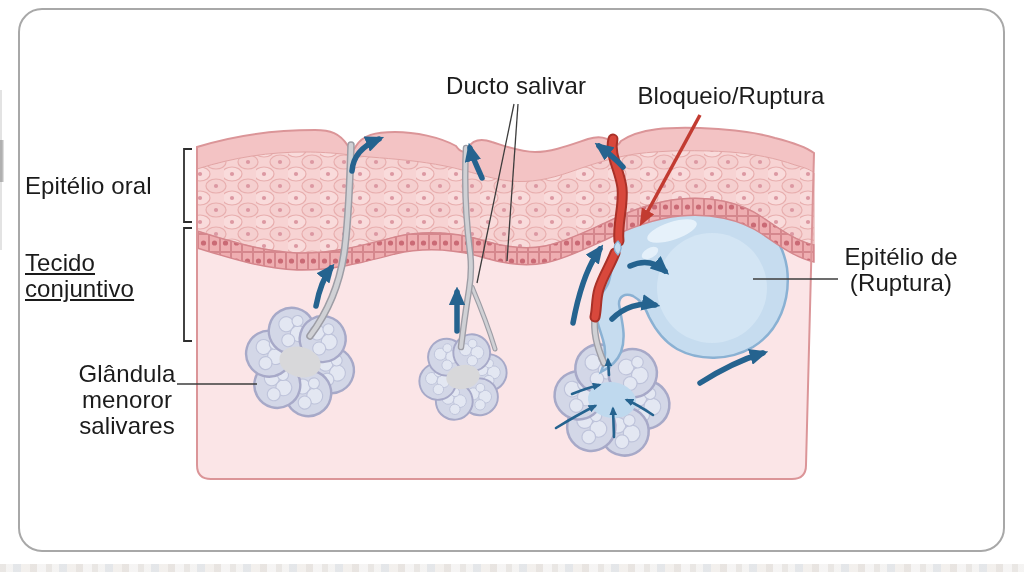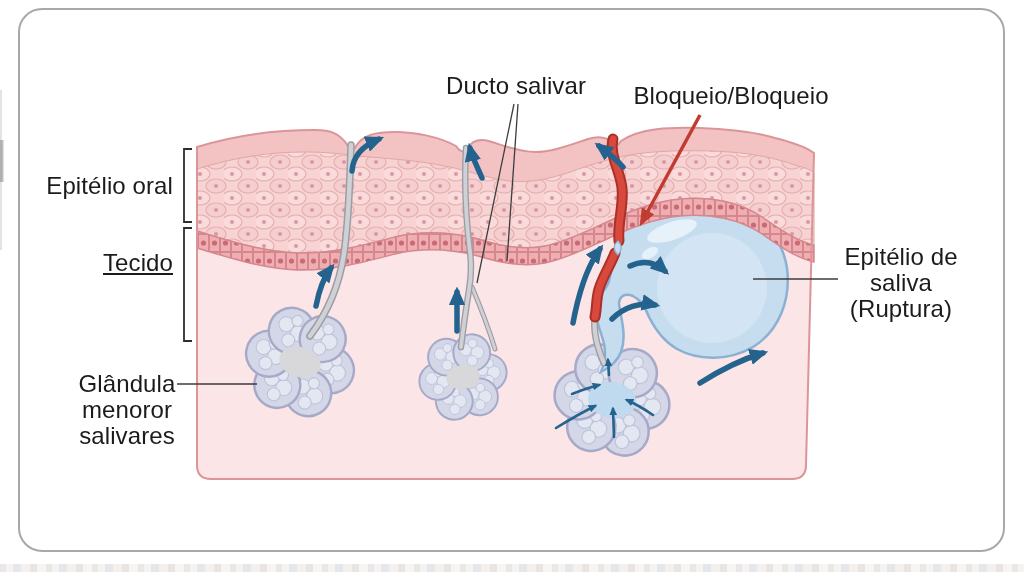--- a/index.html
+++ b/index.html
@@ -11,21 +11,21 @@
     position:absolute;left:18px;top:8px;width:987px;height:544px;
     border:2px solid var(--frame-border,#a8a8a8);border-radius:24px;
     background:#fff;box-sizing:border-box;
   }
   #art{position:absolute;left:0;top:0;}
   .lbl{
     position:absolute;font-size:24px;line-height:26px;font-weight:500;
     color:var(--text,#1b1b1b);letter-spacing:.1px;white-space:nowrap;
   }
   .lbl.center{text-align:center;}
-  .lbl.right{text-align:right;}
+  .lbl.right{text-align:left;}
   #bottom-noise{
     position:absolute;left:0;top:564px;width:1024px;height:8px;opacity:.55;
     background:repeating-linear-gradient(90deg,
       #d8d3ce 0 6px,#eceae8 6px 13px,#cfd3d8 13px 21px,#e9e4df 21px 30px,
       #d6cfc9 30px 37px,#eeeceb 37px 46px);
   }
 </style>
 </head>
 <body>
 
@@ -191,34 +191,34 @@
     <line x1="177" y1="384" x2="257" y2="384" stroke="#3c3c3c" stroke-width="1.4"></line>
     <line x1="753" y1="279" x2="838" y2="279" stroke="#3c3c3c" stroke-width="1.4"></line>
     <g stroke="#2e2e2e" stroke-width="1.8" fill="none">
       <path d="M192,149 L184,149 L184,222 L192,222"></path>
       <path d="M192,228 L184,228 L184,341 L192,341"></path>
     </g>
   </svg>
 
   <div class="lbl center" style="left:430px;top:73px;width:172px;">Ducto salivar</div>
 
-  <div class="lbl center" style="left:628px;top:83px;width:206px;">Bloqueio/Bloqueio</div>
+  <div class="lbl center" style="left:628px;top:83px;width:206px;">Bloqueio/Ruptura</div>
 
   <div class="lbl right" style="left:25px;top:173px;width:148px;">Epitélio oral</div>
 
   <div class="lbl right" style="left:25px;top:250px;width:148px;text-decoration:underline;">
     <div>Tecido</div>
+    <div>conjuntivo</div>
   </div>
 
-  <div class="lbl center" style="left:45px;top:371px;width:164px;">
+  <div class="lbl center" style="left:45px;top:361px;width:164px;">
     <div>Glândula</div>
     <div>menoror</div>
     <div>salivares</div>
   </div>
 
   <div class="lbl center" style="left:808px;top:244px;width:186px;">
     <div>Epitélio de</div>
-    <div>saliva</div>
     <div>(Ruptura)</div>
   </div>
 
   <div id="bottom-noise"></div>
 </div>
 
 </body></html>

